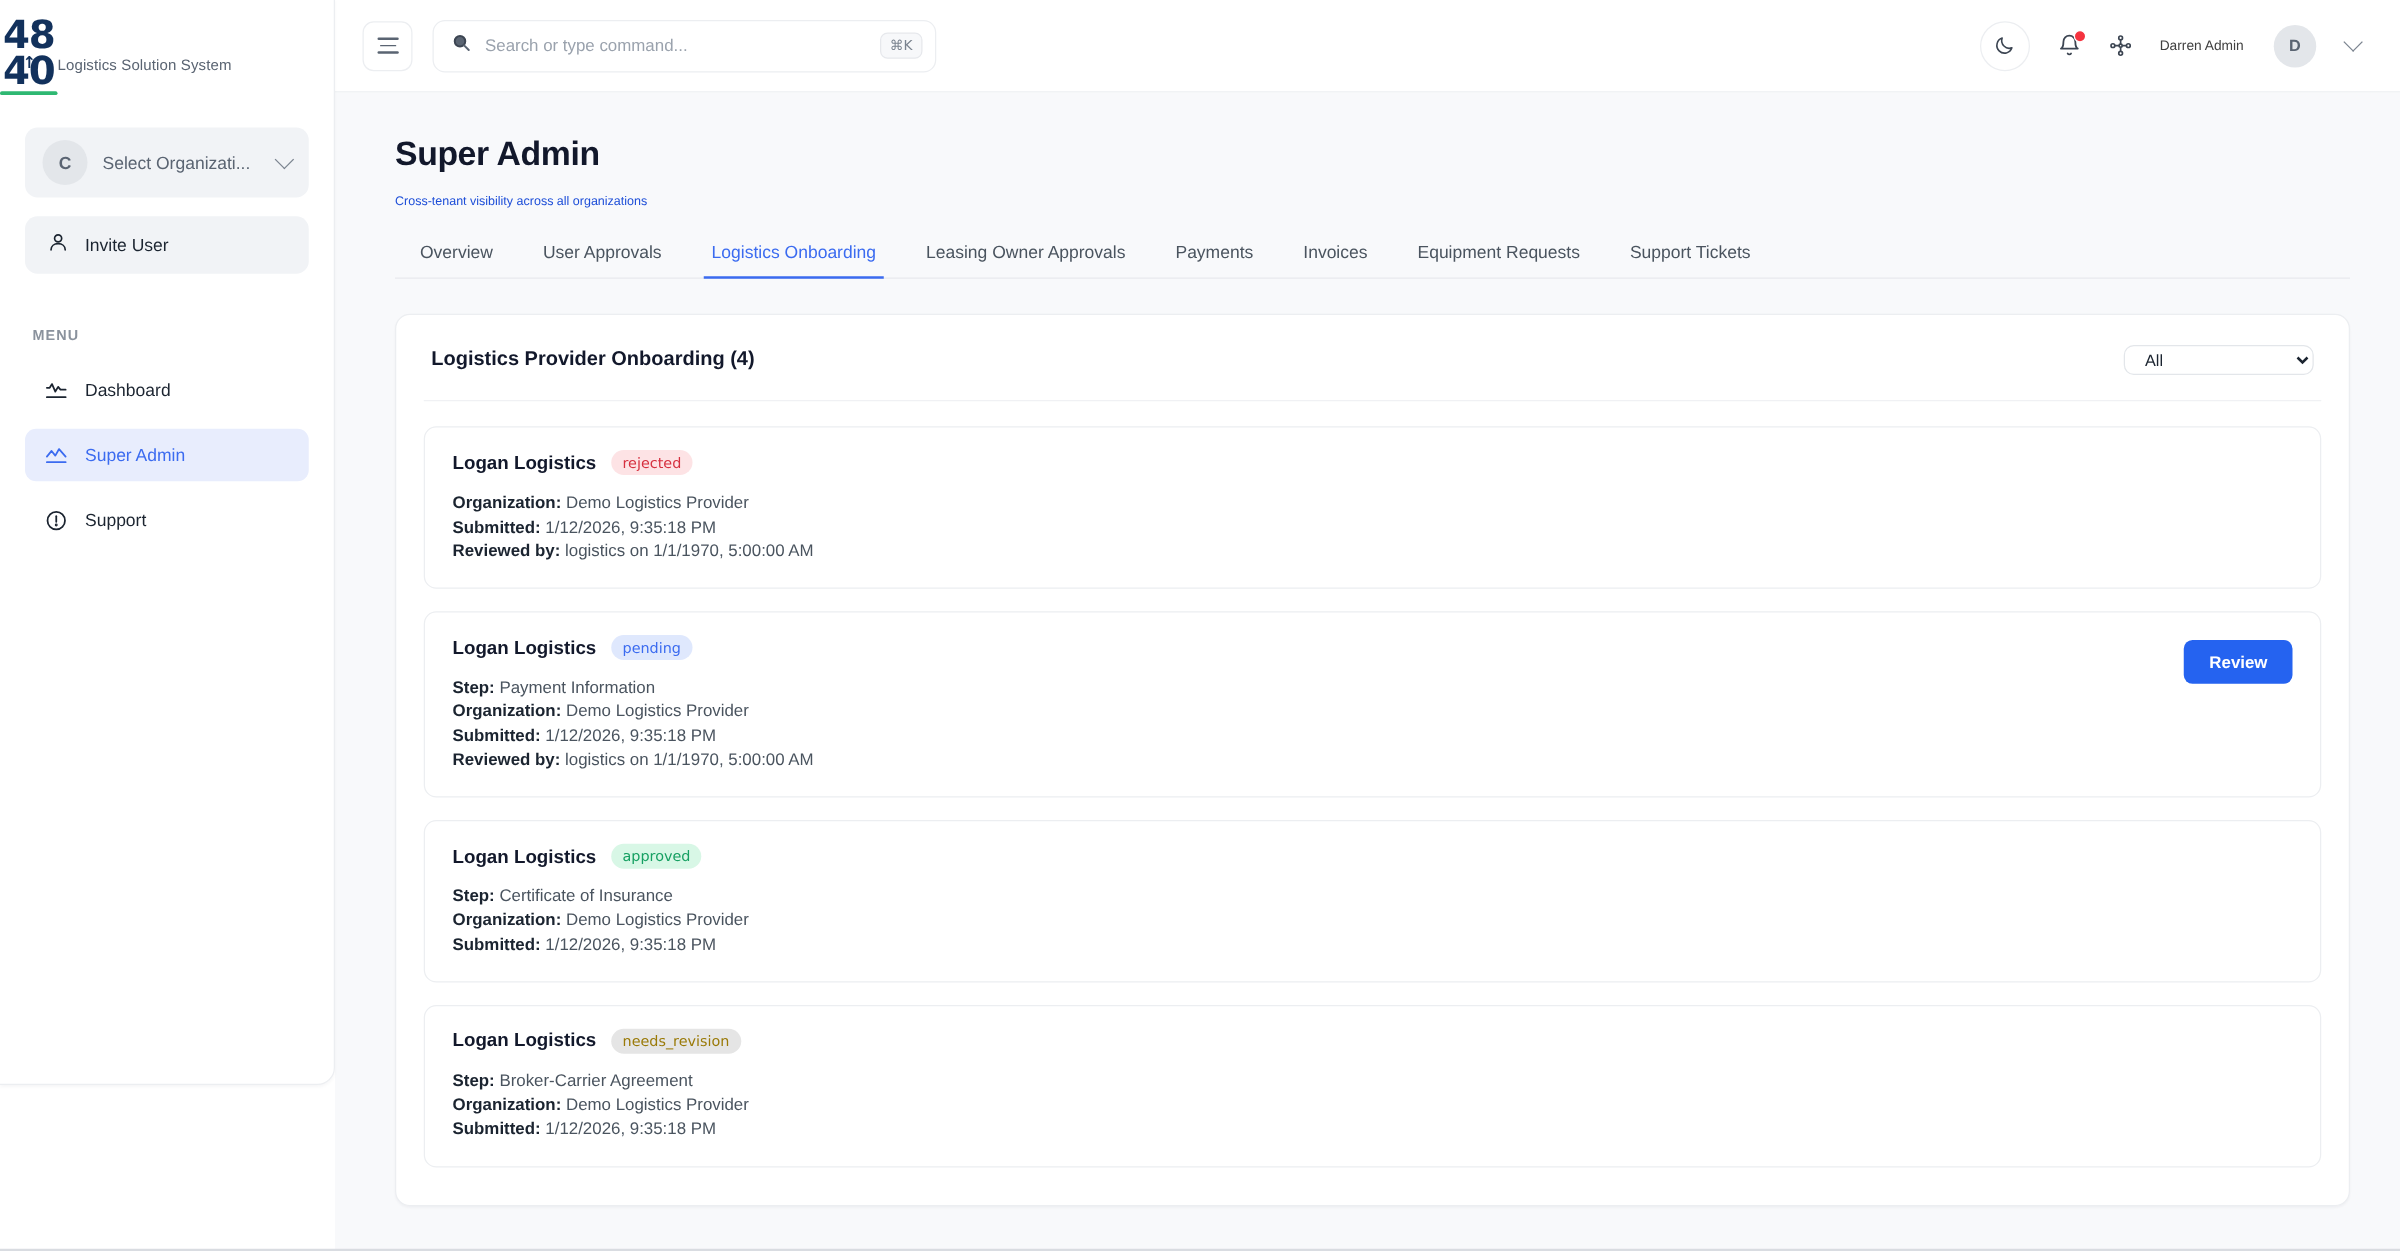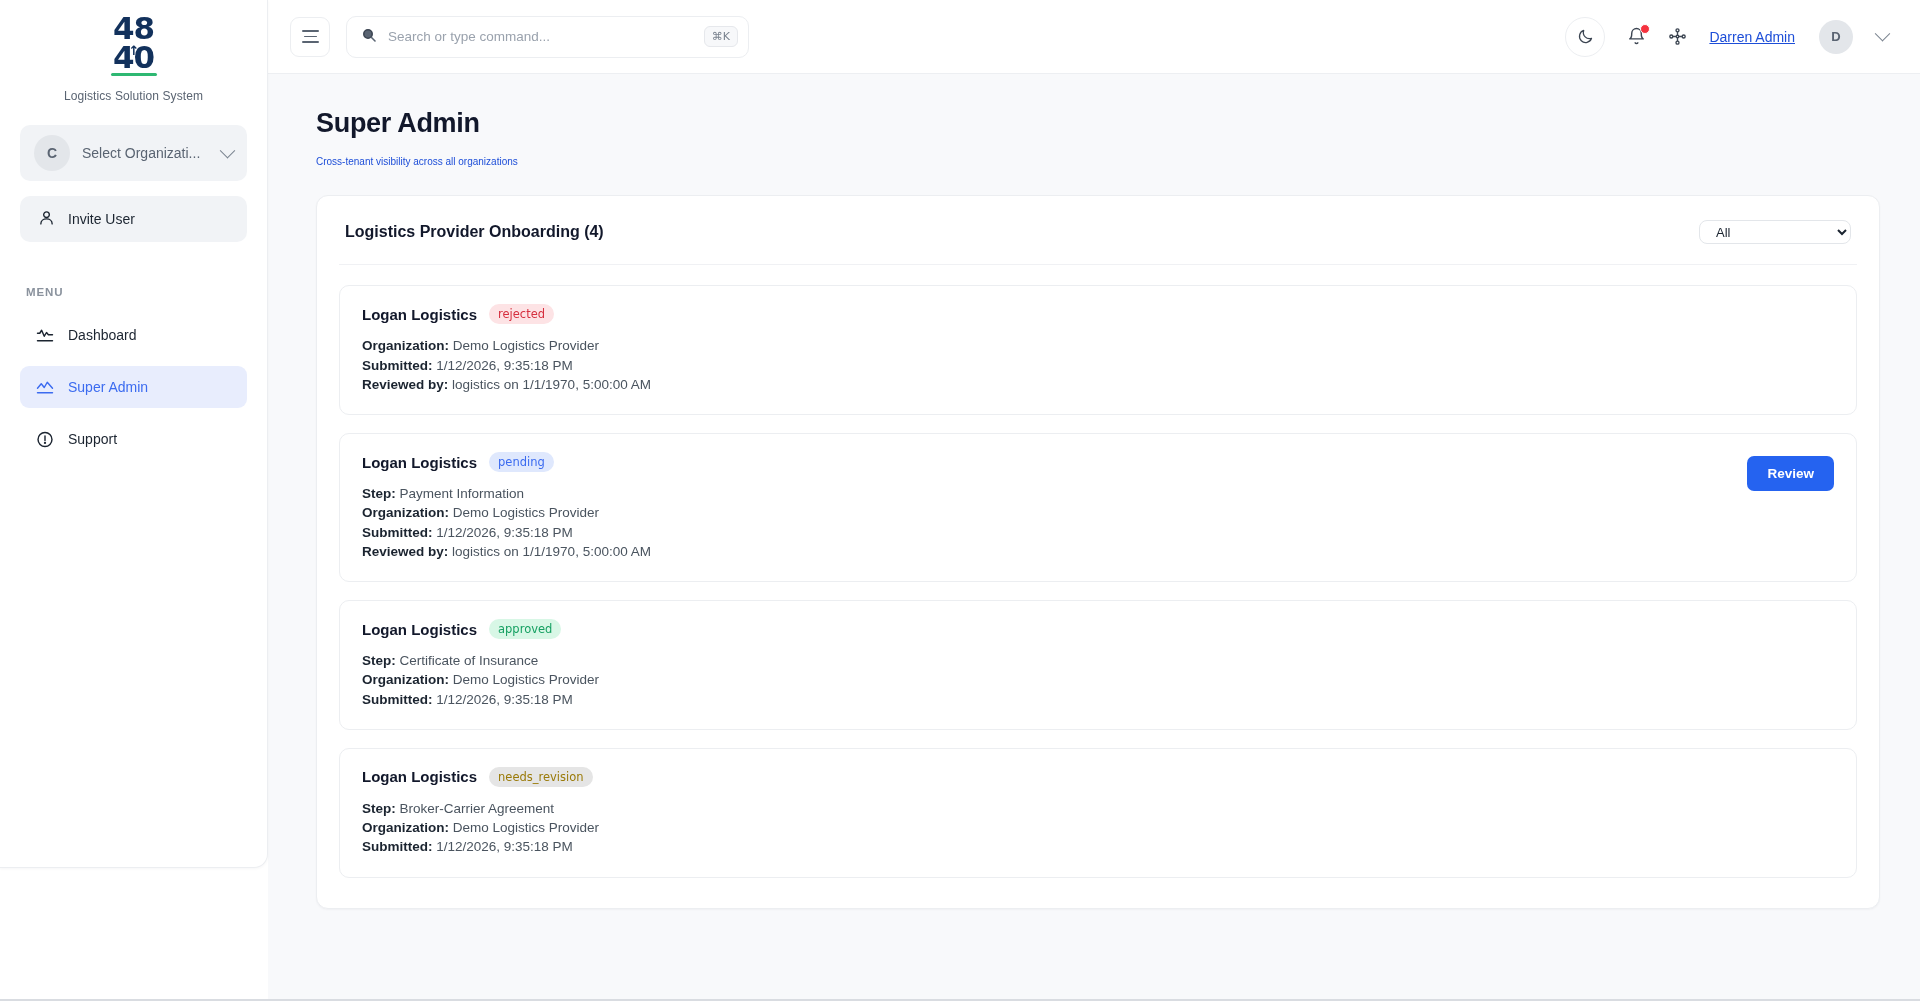--- a/index.html
+++ b/index.html
@@ -17,21 +17,21 @@
   .sidebar {
     position: absolute; left: 0; top: 0;
     width: 268px; height: 868px;
     background: #ffffff;
     border-right: 1px solid #eceef1;
     border-bottom: 1px solid #eceef1;
     border-bottom-right-radius: 14px;
     box-shadow: 0 1px 3px rgba(16,24,40,.04);
     z-index: 5;
   }
-  .logo-wrap { padding-top: 14px; display:flex; flex-direction:column; align-items:center; }
+  .logo-wrap { padding-top: 14px; display:flex; flex-direction:row; align-items:center; }
   .logo-mark {
     font-family: "DejaVu Sans", sans-serif;
     font-weight: 800;
     color: #12315c;
     line-height: .92;
     letter-spacing: -1px;
     text-align: center;
     position: relative;
     padding-bottom: 4px;
   }
@@ -121,21 +121,21 @@
 
   .header-right { margin-left:auto; display:flex; align-items:center; gap: 22px; }
   .icon-btn { position:relative; display:flex; align-items:center; justify-content:center; cursor:pointer; }
   .theme-btn {
     width: 40px; height: 40px; border-radius:50%; border:1px solid #eceef1; background:#fff;
   }
   .notif-dot {
     position:absolute; top:-3px; right:-4px; width:10px; height:10px;
     border-radius:50%; background:#f5333f; border:1.5px solid #fff;
   }
-  .user-name { font-size: 14px; color:#1d4ed8; font-weight:500;text-decoration:underline; }
+  .user-name { font-size: 11px; color:#404040; font-weight:500; }
   .user-avatar {
     width: 34px; height: 34px; border-radius:50%; background:#e3e6ea;
     display:flex; align-items:center; justify-content:center;
     font-size: 13px; color:#5a6472; font-weight:600;
   }
 
   
   .main {
     position:absolute; left:268px; top:74px; right:0; bottom:0;
     background:#f8f9fb; overflow:auto; padding: 34px 40px 0 48px;
@@ -329,20 +329,30 @@
       </div>
 
     </div>
   </header>
 
   <main class="main">
 
     <h1 class="page-title">Super Admin</h1>
     <p class="page-sub">Cross-tenant visibility across all organizations</p>
 
+    <div class="tabs">
+      <div class="tab">Overview</div>
+      <div class="tab">User Approvals</div>
+      <div class="tab active">Logistics Onboarding</div>
+      <div class="tab">Leasing Owner Approvals</div>
+      <div class="tab">Payments</div>
+      <div class="tab">Invoices</div>
+      <div class="tab">Equipment Requests</div>
+      <div class="tab">Support Tickets</div>
+    </div>
 
     <section class="panel">
 
       <div class="panel-head">
         <div class="panel-title">Logistics Provider Onboarding (4)</div>
         <select class="filter-select">
           <option>All</option>
           <option>pending</option>
           <option>approved</option>
           <option>rejected</option>

